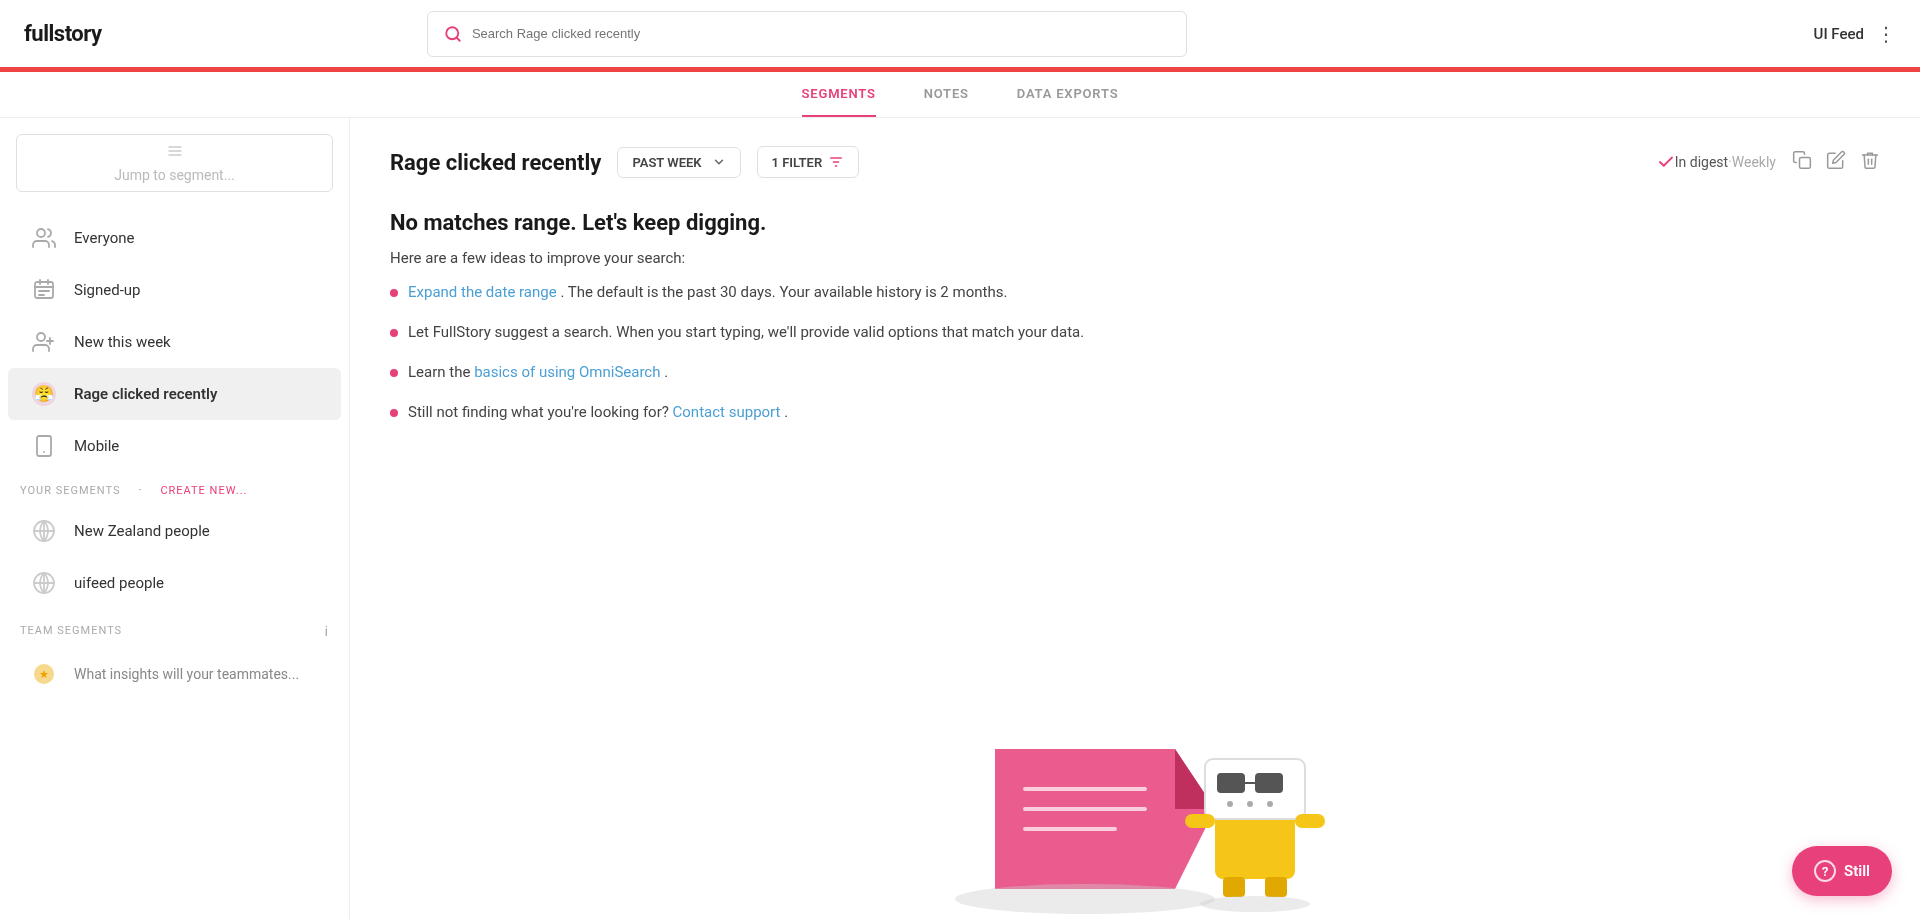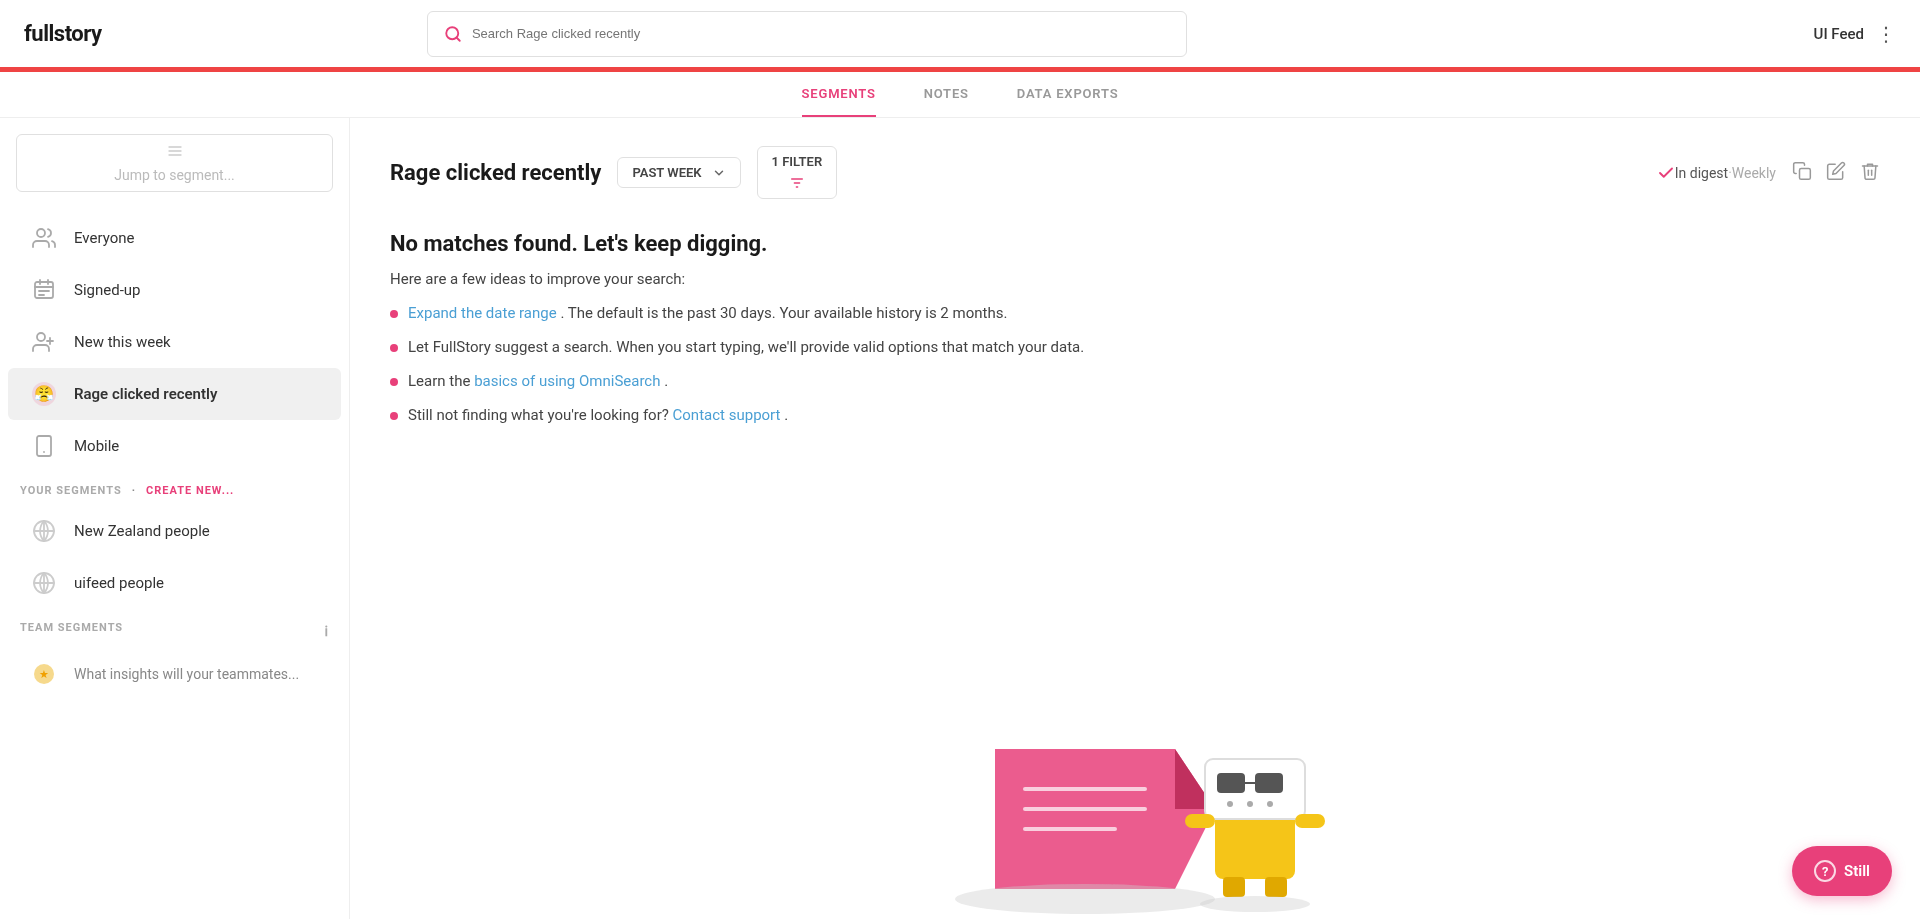--- a/index.html
+++ b/index.html
@@ -124,28 +124,28 @@
     .sidebar-icon {
       width: 32px;
       height: 32px;
       display: flex;
       align-items: center;
       justify-content: center;
       flex-shrink: 0;
     }
     .section-label {
       display: flex;
-      align-items: flex-start;
+      align-items: center;
       padding: 12px 20px 8px;
       font-size: 11px;
-      font-weight: 700;
+      font-weight: 400;
       letter-spacing: 1px;
       color: #aaa;
       text-transform: uppercase;
-      gap: 8px;
+      gap: 16px;
     }
     .create-new {
       color: #e8407a;
       cursor: pointer;
     }
     .section-info {
       margin-left: auto;
       cursor: pointer;
       font-size: 14px;
     }
@@ -186,21 +186,20 @@
       align-items: center;
       gap: 6px;
       padding: 7px 14px;
       border: 1.5px solid #e0e0e0;
       border-radius: 6px;
       font-size: 13px;
       font-weight: 600;
       color: #444;
       cursor: pointer;
       background: #fff;
-      flex-direction: column;
     }
     .digest-info {
       margin-left: auto;
       display: flex;
       align-items: center;
       font-size: 14px;
       color: #555;
     }
     .digest-weekly { color: #aaa; }
     .action-icons {
@@ -223,21 +222,21 @@
     }
     .ideas-label {
       font-size: 15px;
       color: #444;
       margin-bottom: 16px;
     }
     .ideas-list {
       list-style: none;
       display: flex;
       flex-direction: column;
-      gap: 16px;
+      gap: 22px;
       margin-left: 0;
     }
     .ideas-list li {
       display: flex;
       align-items: flex-start;
       gap: 10px;
       font-size: 15px;
       color: #444;
     }
     .bullet {
@@ -484,21 +483,21 @@
               <path d="M19 6l-1 14a2 2 0 0 1-2 2H8a2 2 0 0 1-2-2L5 6"></path>
             <path d="M10 11v6"></path>
               <path d="M14 11v6"></path>
               <path d="M9 6V4h6v2"></path>
           </svg>
         </span>
       </div>
     </div>
 
     <div style="max-width: 800px;">
-      <h2 class="no-matches-title">No matches found. Let's keep digging.</h2>
+      <h2 class="no-matches-title">No matches range. Let's keep digging.</h2>
       <p class="ideas-label">Here are a few ideas to improve your search:</p>
 
       <ul class="ideas-list">
         <li>
           <span class="bullet"></span>
           <span>
             <a class="link">Expand the date range</a>
             <span>. The default is the past 30 days. Your available history is 2 months.</span>
           </span>
         </li>

